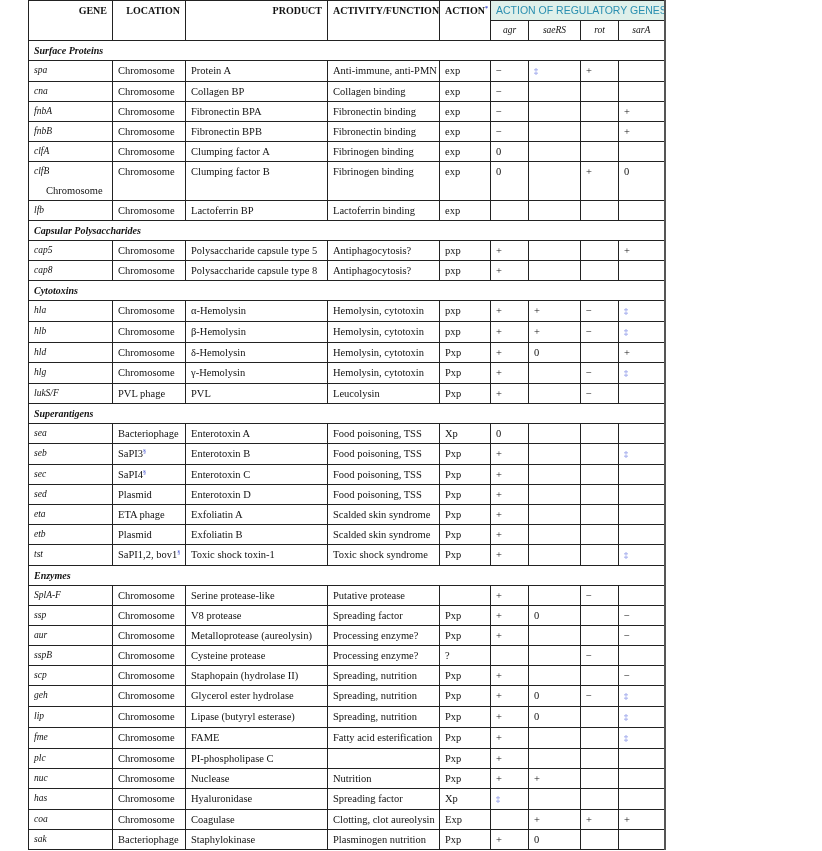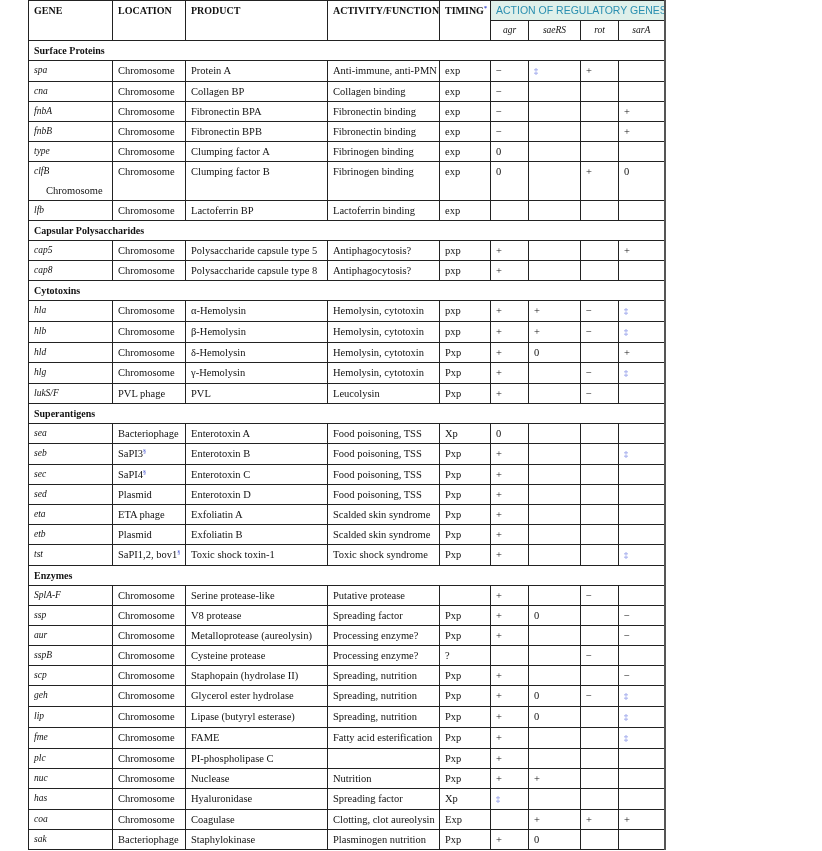--- a/index.html
+++ b/index.html
@@ -3,27 +3,27 @@
   <meta charset="utf-8">
   <style>
     html, body { margin: 0; padding: 0; background: #ffffff; }
     body { width: 822px; height: 851px; position: relative; overflow: hidden;
       font-family: "Liberation Serif", "DejaVu Serif", serif; color: #111; }
     table.main { position: absolute; left: 28px; top: 0px; border-collapse: collapse;
       table-layout: fixed; width: 636px; font-size: 10.5px; }
     table.main td, table.main th { border: 1px solid #222; padding: 0 5px; vertical-align: top;
       line-height: 19px; height: 19px; white-space: nowrap; overflow: hidden; }
     th { font-weight: bold; text-align: left; font-size: 10px; }
-    th.tall { vertical-align: middle; height: 38px; line-height: 14px; }
+    th.tall { vertical-align: middle; height: 38px; line-height: 14px; text-align: right; }
     th.actionhdr { background: #dff0ea; color: #2a8fb0; font-family: "Liberation Sans", "DejaVu Sans", sans-serif;
       font-weight: normal; font-size: 10.5px; line-height: 15px; height: 15px; padding: 2px 2px 0 3px; }
     th.sub { font-weight: normal; font-style: italic; font-size: 9.5px; line-height: 17px; height: 17px; text-align: center; }
     .sup { font-size: 6px; vertical-align: super; line-height: 0; color: #3344cc; }
     td.gene { font-style: italic; font-size: 9.5px; }
-    td.section { font-weight: bold; font-size: 10px; border-left: 1px solid #222; border-right: 1px solid #222; }
+    td.section { font-weight: bold; font-size: 10px; border-left: 1px solid #222; border-right: 1px solid #222; font-style: italic; }
     td.sym { text-align: left; }
     .dagger { color: #5566dd; font-size: 8px; }
     .sub-line { display: block; padding-left: 12px; font-style: normal; font-size: 10.5px; }
     table.main { border-right: 2px solid #555; }
   </style>
 </head>
 <body>
 
 <table class="main">
   <colgroup>
@@ -36,21 +36,21 @@
       <col style="width:52px">
       <col style="width:38px">
       <col style="width:46px">
   </colgroup>
   <thead>
     <tr>
       <th class="tall" rowspan="2">GENE</th>
       <th class="tall" rowspan="2">LOCATION</th>
       <th class="tall" rowspan="2">PRODUCT</th>
       <th class="tall" rowspan="2">ACTIVITY/FUNCTION</th>
-      <th class="tall" rowspan="2"><span>TIMING</span><span class="sup">*</span></th>
+      <th class="tall" rowspan="2"><span>ACTION</span><span class="sup">*</span></th>
       <th class="actionhdr" colspan="4"><span>ACTION OF REGULATORY GENES</span></th>
     </tr>
     <tr>
       <th class="sub">agr</th>
       <th class="sub">saeRS</th>
       <th class="sub">rot</th>
       <th class="sub">sarA</th>
     </tr>
   </thead>
   <tbody id="tbody">
@@ -95,21 +95,21 @@
         <td><span>Chromosome</span></td>
         <td>Fibronectin BPB</td>
         <td>Fibronectin binding</td>
         <td>exp</td>
         <td class="sym"><span>−</span></td>
         <td class="sym"><span></span></td>
         <td class="sym"><span></span></td>
         <td class="sym"><span>+</span></td>
       </tr>
       <tr>
-        <td class="gene"><span>type</span></td>
+        <td class="gene"><span>clfA</span></td>
         <td><span>Chromosome</span></td>
         <td>Clumping factor A</td>
         <td>Fibrinogen binding</td>
         <td>exp</td>
         <td class="sym"><span>0</span></td>
         <td class="sym"><span></span></td>
         <td class="sym"><span></span></td>
         <td class="sym"><span></span></td>
       </tr>
       <tr>

